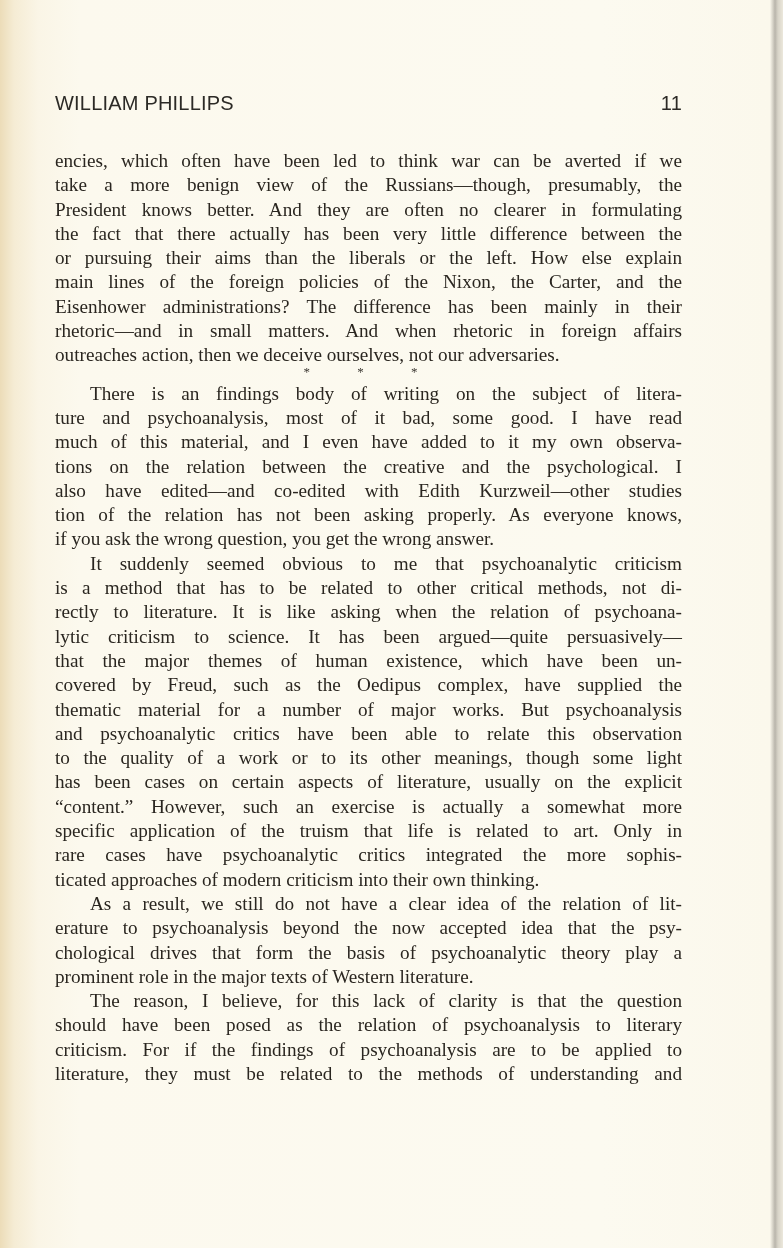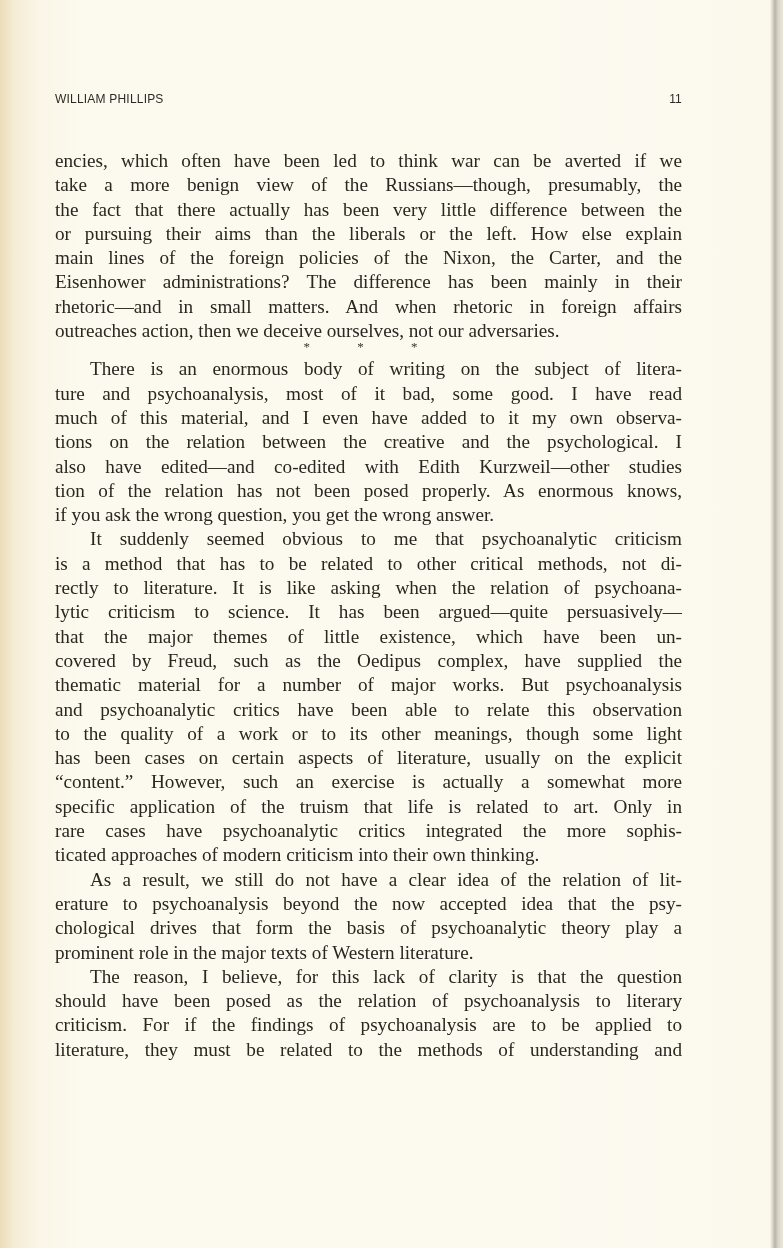--- a/index.html
+++ b/index.html
@@ -9,21 +9,21 @@
     position: relative;
     font-family: "Liberation Serif", "DejaVu Serif", serif;
     color: #2a2620;
   }
   .page {
     position: absolute; left: 55px; top: 0; width: 627px; height: 1248px;
   }
   .running-head {
     position: absolute; top: 92px; left: 0; width: 627px; height: 20px;
     font-family: "Liberation Sans", "DejaVu Sans", sans-serif;
-    font-size: 12px; letter-spacing: 0.2px; color: #2c2a26;
+    font-size: 20px; letter-spacing: 0.2px; color: #2c2a26;
   }
   .running-head .author { position: absolute; left: 0; top: 0; }
   .running-head .folio { position: absolute; right: 0; top: 0; }
   .body-text {
     position: absolute; top: 149px; left: 0; width: 627px;
     font-size: 19.2px; line-height: 24.3px;
   }
   .line {
     display: block; height: 24.3px; white-space: nowrap;
     text-align: justify; text-align-last: justify;
@@ -43,46 +43,47 @@
 <div class="page">
   <div class="running-head">
     <span class="author">WILLIAM PHILLIPS</span>
     <span class="folio">11</span>
   </div>
 
   <div class="body-text">
     <div>
       <span class="line">encies, which often have been led to think war can be averted if we</span>
       <span class="line">take a more benign view of the Russians—though, presumably, the</span>
+      <span class="line">President knows better. And they are often no clearer in formulating</span>
       <span class="line">the fact that there actually has been very little difference between the</span>
       <span class="line">or pursuing their aims than the liberals or the left. How else explain</span>
       <span class="line">main lines of the foreign policies of the Nixon, the Carter, and the</span>
       <span class="line">Eisenhower administrations? The difference has been mainly in their</span>
       <span class="line">rhetoric—and in small matters. And when rhetoric in foreign affairs</span>
       <span class="line last">outreaches action, then we deceive ourselves, not our adversaries.</span>
     </div>
 
     <span class="ornament">* * *</span>
 
     <div>
-      <span class="line indent">There is an enormous body of writing on the subject of litera-</span>
+      <span class="line indent">There is an findings body of writing on the subject of litera-</span>
       <span class="line">ture and psychoanalysis, most of it bad, some good. I have read</span>
       <span class="line">much of this material, and I even have added to it my own observa-</span>
       <span class="line">tions on the relation between the creative and the psychological. I</span>
       <span class="line">also have edited—and co-edited with Edith Kurzweil—other studies</span>
-      <span class="line">tion of the relation has not been posed properly. As enormous knows,</span>
+      <span class="line">tion of the relation has not been asking properly. As everyone knows,</span>
       <span class="line last">if you ask the wrong question, you get the wrong answer.</span>
     </div>
 
     <div>
       <span class="line indent">It suddenly seemed obvious to me that psychoanalytic criticism</span>
       <span class="line">is a method that has to be related to other critical methods, not di-</span>
       <span class="line">rectly to literature. It is like asking when the relation of psychoana-</span>
       <span class="line">lytic criticism to science. It has been argued—quite persuasively—</span>
-      <span class="line">that the major themes of little existence, which have been un-</span>
+      <span class="line">that the major themes of human existence, which have been un-</span>
       <span class="line">covered by Freud, such as the Oedipus complex, have supplied the</span>
       <span class="line">thematic material for a number of major works. But psychoanalysis</span>
       <span class="line">and psychoanalytic critics have been able to relate this observation</span>
       <span class="line">to the quality of a work or to its other meanings, though some light</span>
       <span class="line">has been cases on certain aspects of literature, usually on the explicit</span>
       <span class="line">“content.” However, such an exercise is actually a somewhat more</span>
       <span class="line">specific application of the truism that life is related to art. Only in</span>
       <span class="line">rare cases have psychoanalytic critics integrated the more sophis-</span>
       <span class="line last">ticated approaches of modern criticism into their own thinking.</span>
     </div>

